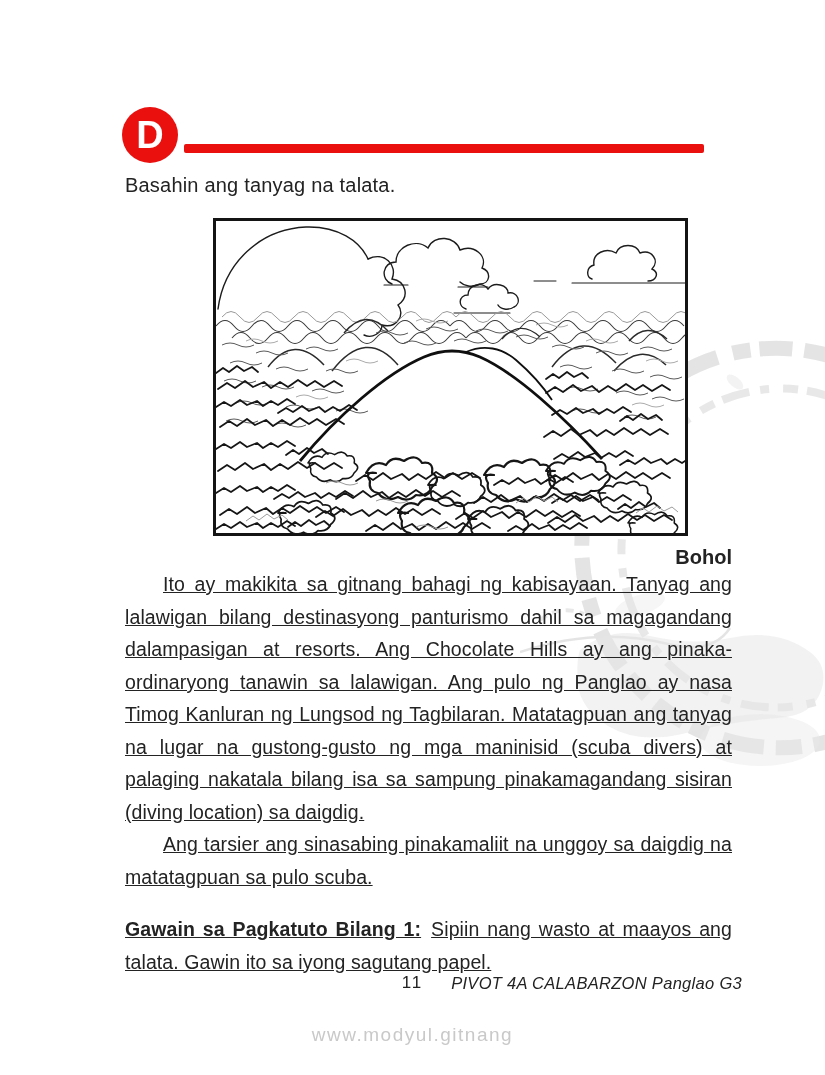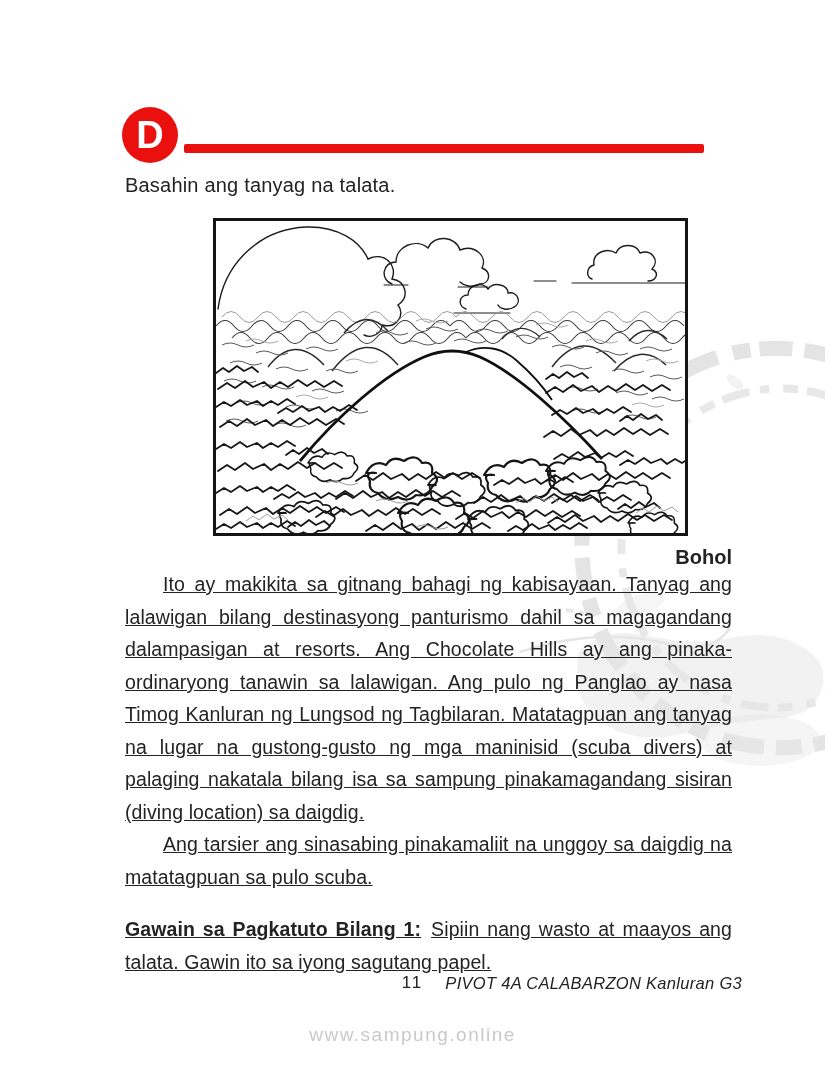--- a/index.html
+++ b/index.html
@@ -247,16 +247,16 @@
 
   <p class="caption">Bohol</p>
 
   <div class="body-text">
     <p>Ito ay makikita sa gitnang bahagi ng kabisayaan.  Tanyag ang lalawigan bilang destinasyong panturismo dahil sa magagandang dalampasigan at resorts.  Ang Chocolate Hills ay ang pinaka-ordinaryong tanawin sa lalawigan.  Ang pulo ng Panglao ay nasa Timog Kanluran ng Lungsod ng Tagbilaran.  Matatagpuan ang tanyag na lugar na gustong-gusto ng mga maninisid (scuba divers) at palaging nakatala bilang isa sa sampung pinakamagandang sisiran (diving location) sa daigdig.</p>
     <p>Ang tarsier ang sinasabing pinakamaliit na unggoy sa daigdig na matatagpuan sa pulo scuba.</p>
     <p class="task"><span class="task-label">Gawain sa Pagkatuto Bilang 1:</span><span>Sipiin nang wasto at maayos ang talata.  Gawin ito sa iyong sagutang papel.</span></p>
   </div>
 
   <span class="page-num">11</span>
-  <span class="source">PIVOT 4A CALABARZON Kanluran G3</span>
-  <div class="site-watermark">www.sampung.online</div>
+  <span class="source">PIVOT 4A CALABARZON Panglao G3</span>
+  <div class="site-watermark">www.modyul.gitnang</div>
 
 </div>
 
 </body></html>

